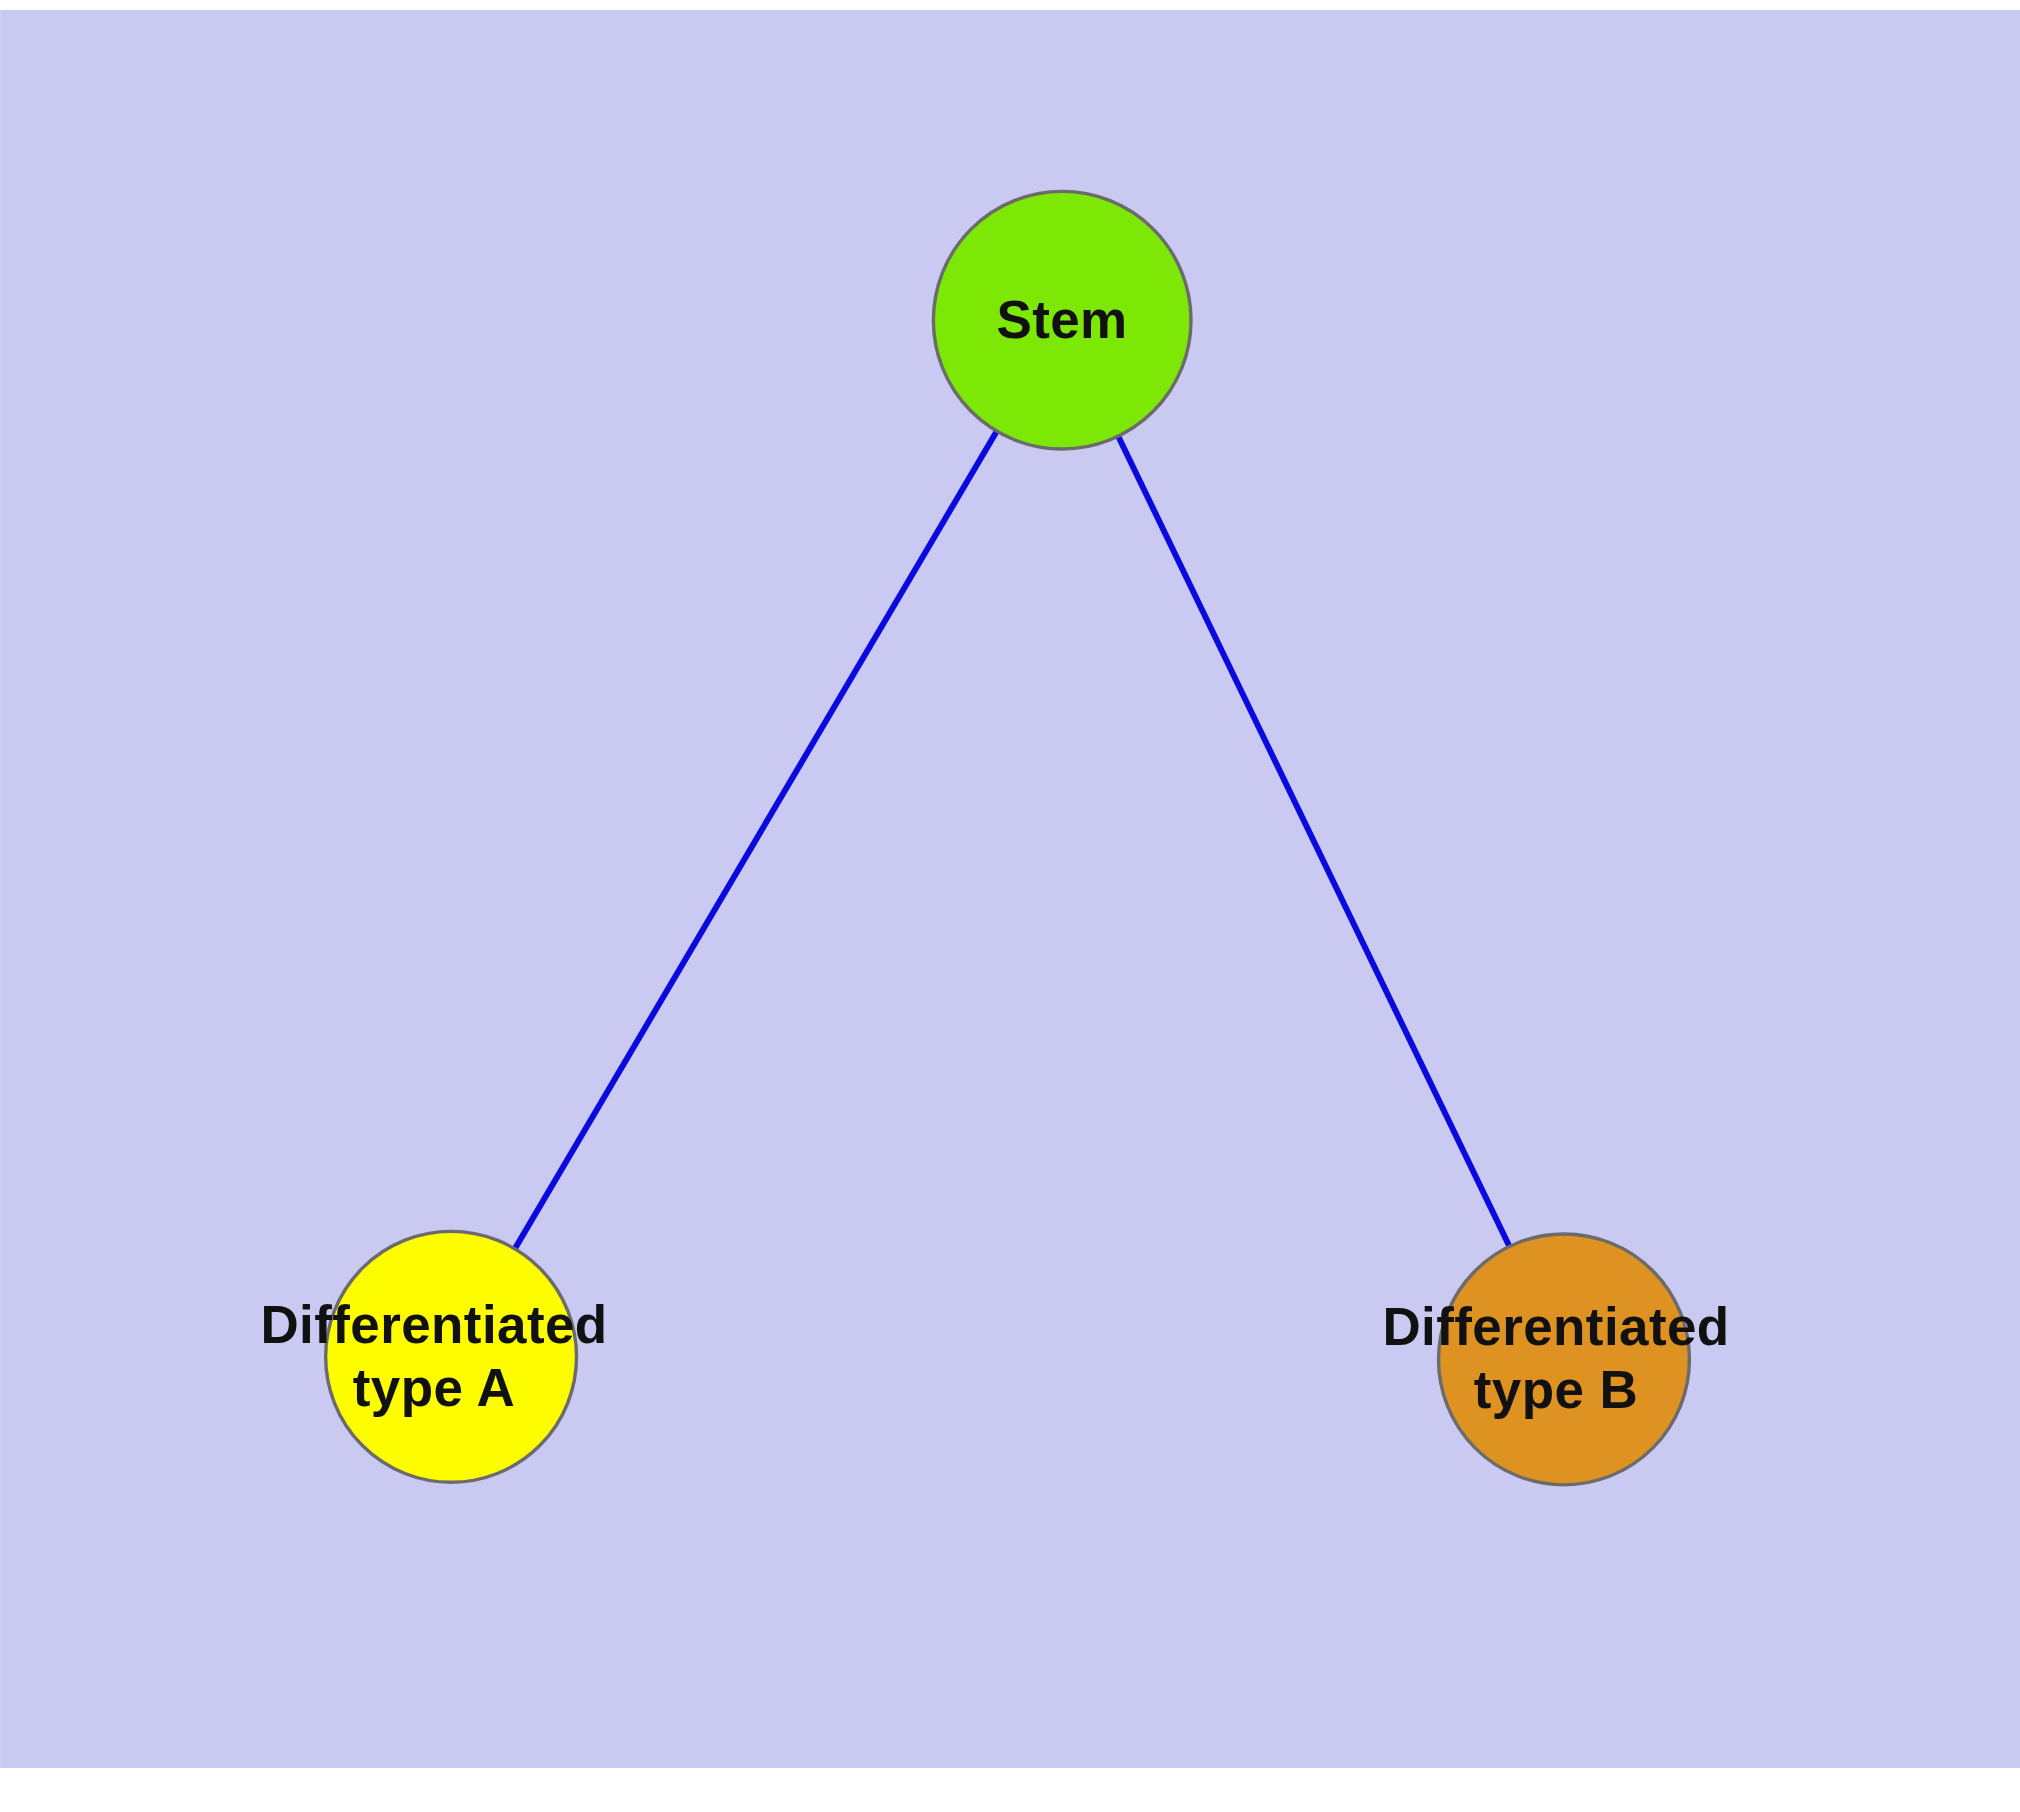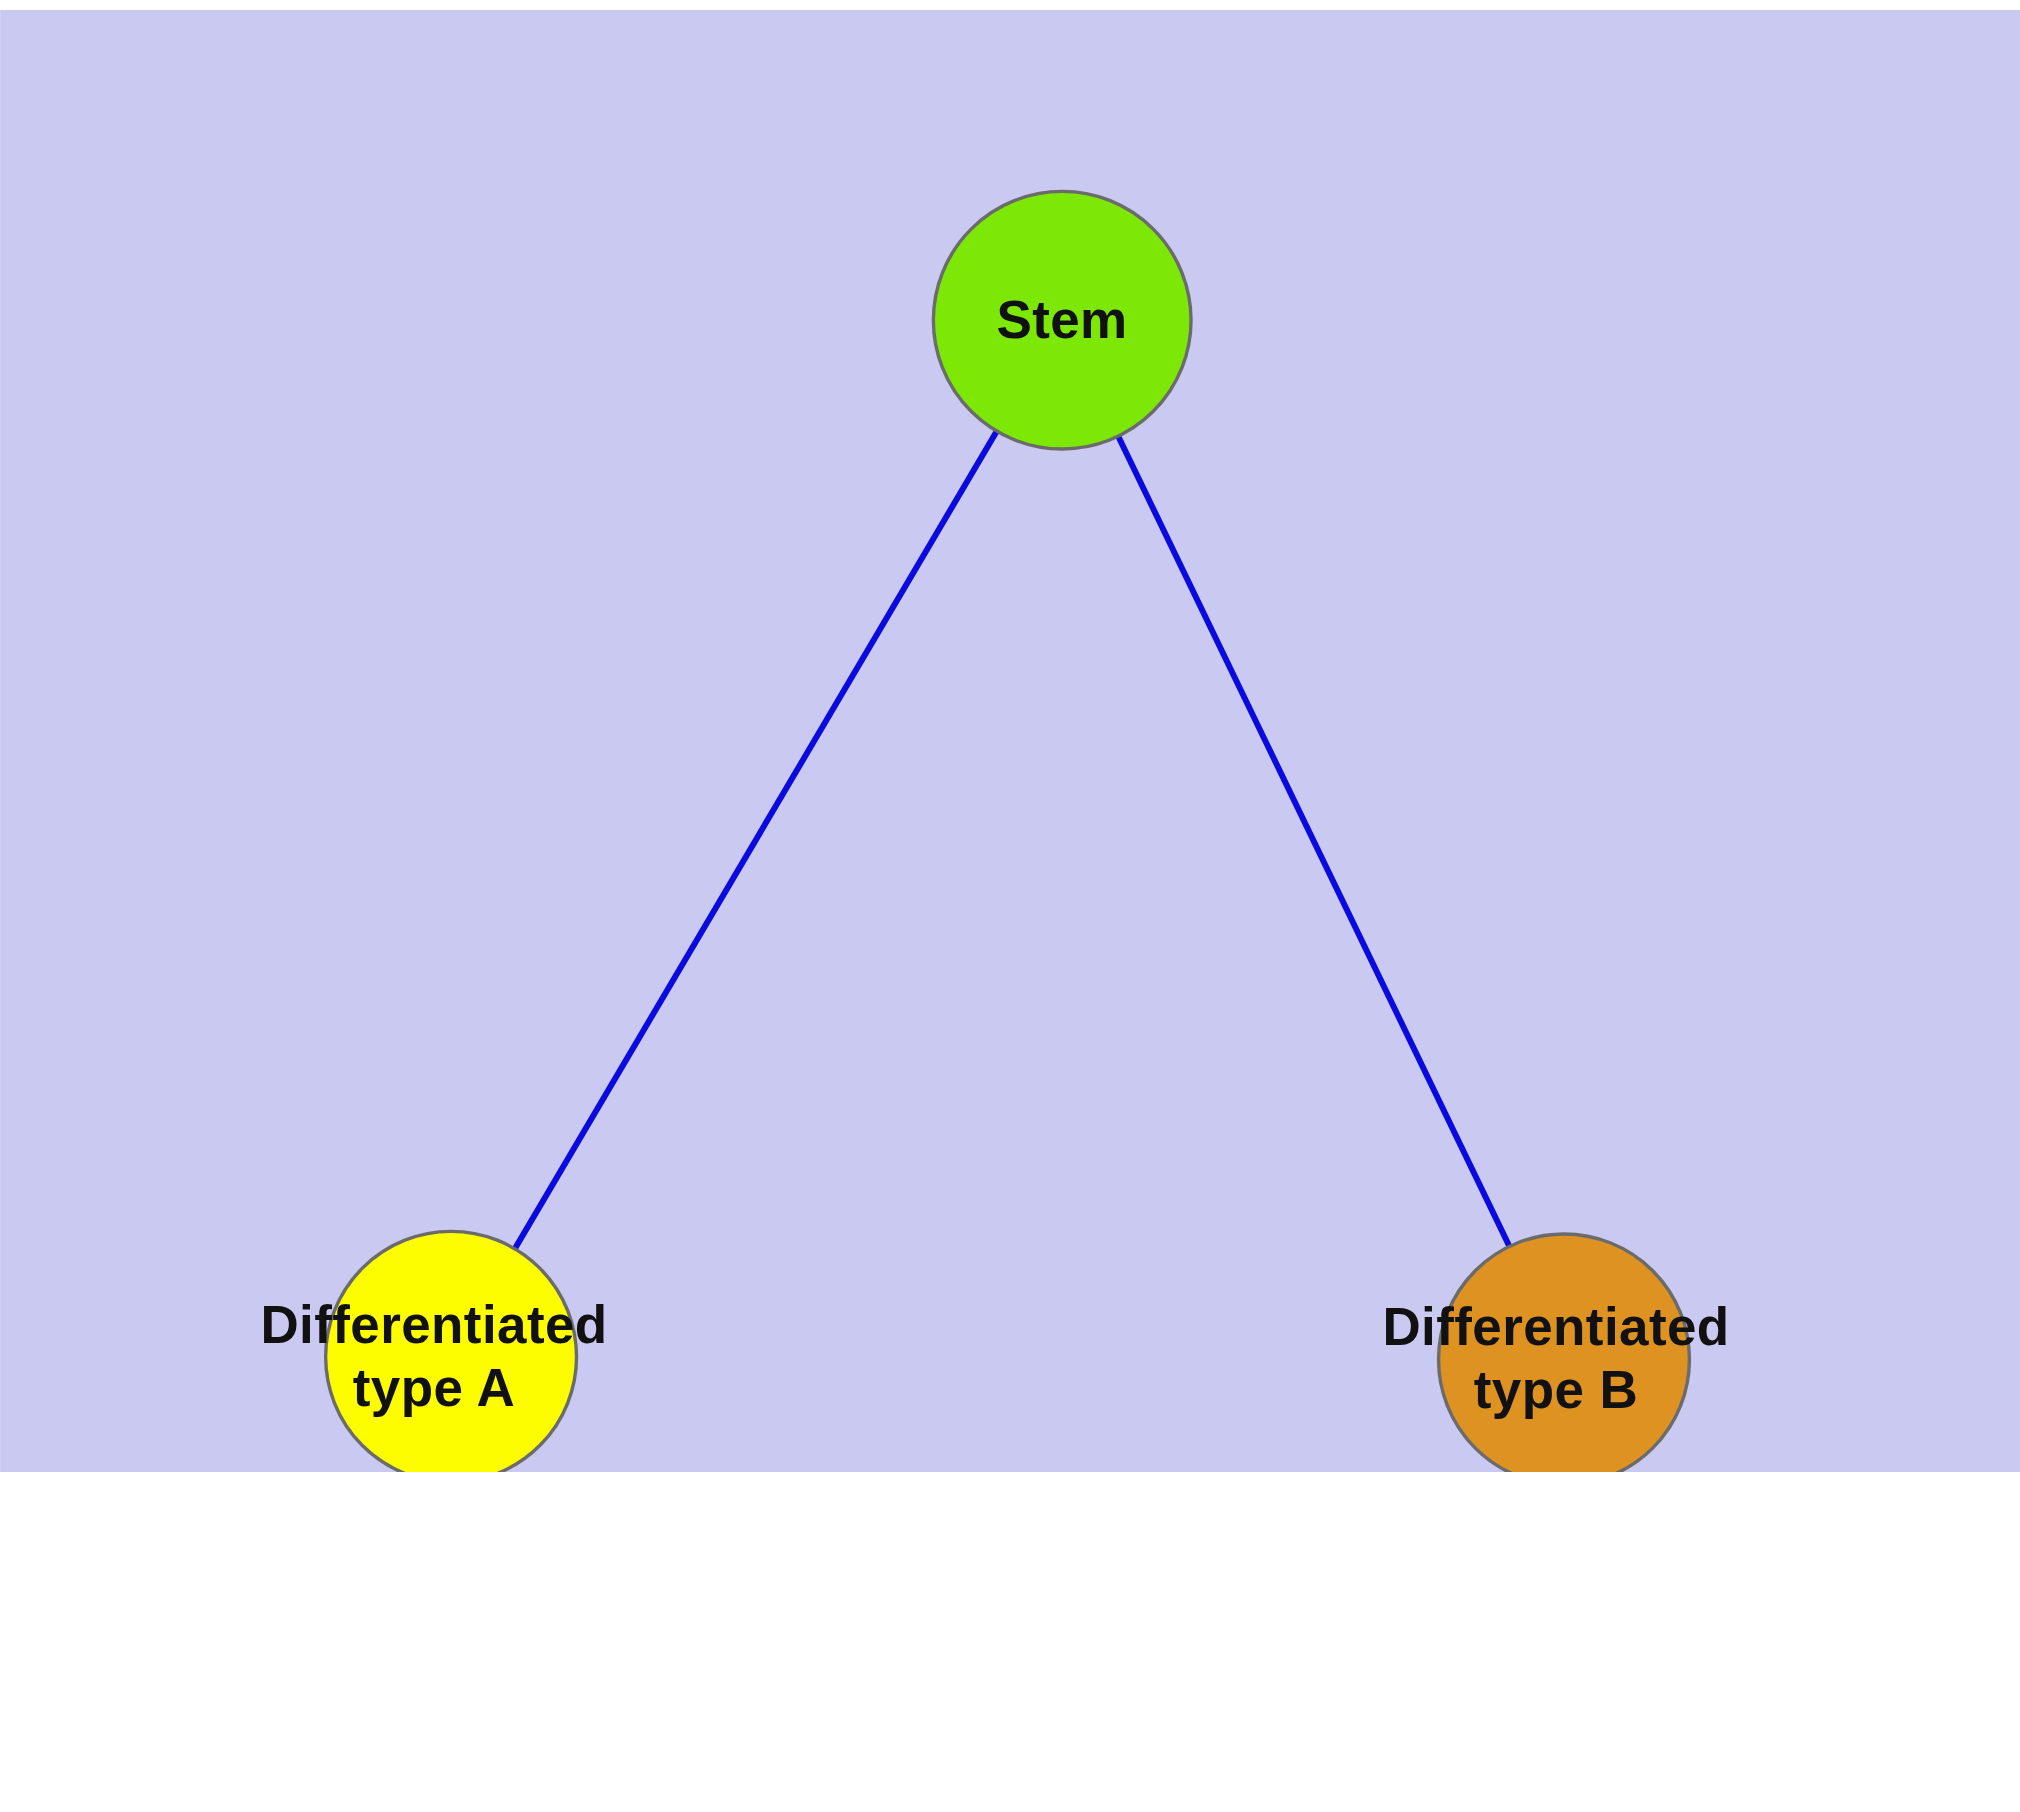--- a/index.html
+++ b/index.html
@@ -4,21 +4,21 @@
 <style>
   html, body {
     margin: 0;
     padding: 0;
     background: #ffffff;
     font-family: "Liberation Sans", "DejaVu Sans", sans-serif;
   }
   .stage {
     position: relative;
     width: 2021px;
-    height: 1472px;
+    height: 1768px;
     background: #ffffff;
     overflow: hidden;
   }
   .canvas {
     position: absolute;
     left: 0;
     top: 10.2px;
     width: 2021px;
     height: 1802px;
   }

